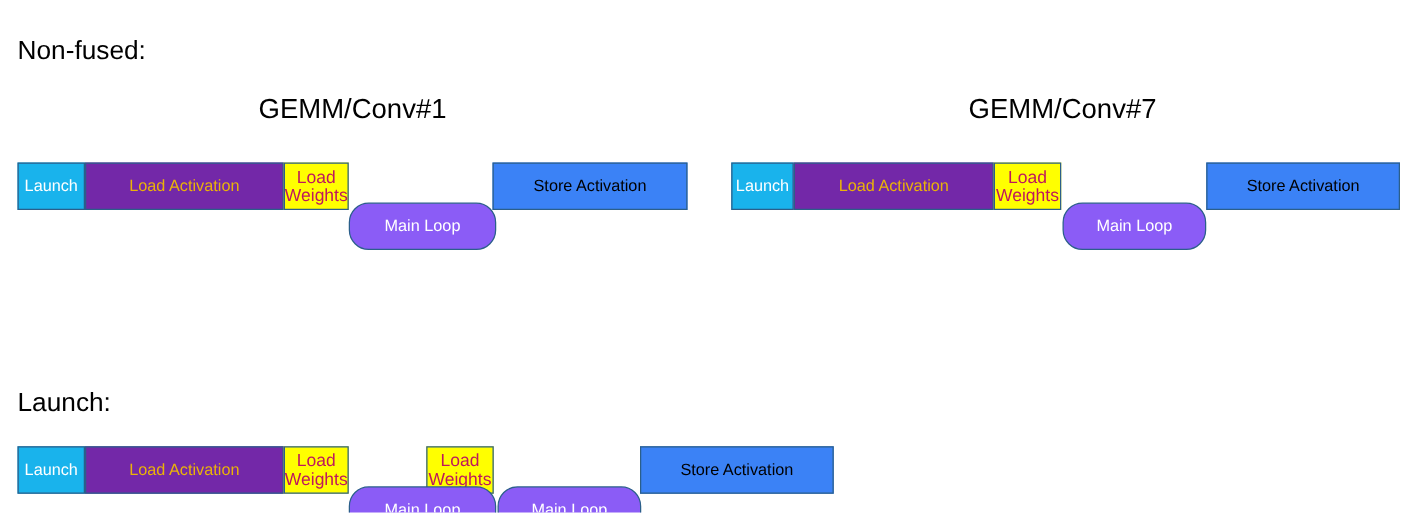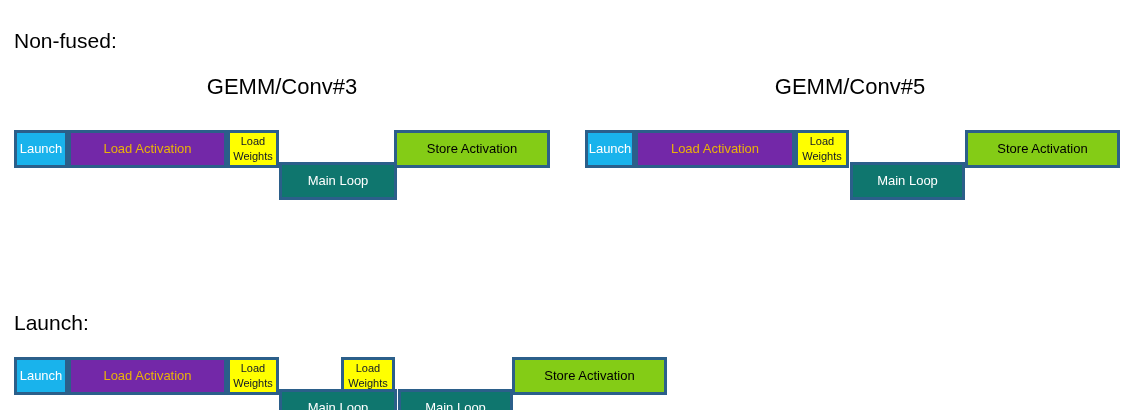--- a/index.html
+++ b/index.html
@@ -34,21 +34,21 @@
     position: absolute;
     font-size: 22px;
     line-height: 22px;
     color: #000000;
     white-space: nowrap;
     text-align: center;
   }
   .bar {
     position: absolute;
     box-sizing: border-box;
-    border: 3px solid #0369a1;
+    border: 1px solid #0369a1;
     display: flex;
     align-items: center;
     justify-content: center;
     text-align: center;
     font-size: 13px;
     line-height: 14px;
     white-space: pre-line;
     overflow: hidden;
   }
   .bar-launch {
@@ -56,46 +56,47 @@
     color: #ffffff;
     border-color: #2b5f8a;
   }
   .bar-load-act {
     background: #7328a8;
     color: #eab308;
     border-color: #2b5f8a;
   }
   .bar-load-weights {
     background: #ffff00;
-    color: #0f172a;
+    color: #be185d;
     border-color: #2b5f8a;
-    font-size: 11px;
+    font-size: 14px;
     line-height: 15px;
   }
   .bar-main-loop {
-    background: #0f766e;
+    background: #8b5cf6;
     color: #ffffff;
     border-color: #2b5f8a;
+    border-radius: 16px;
   }
   .bar-store-act {
-    background: #84cc16;
+    background: #3b82f6;
     color: #000000;
     border-color: #2b5f8a;
   }
 </style>
 </head>
 <body>
 
 <div id="canvas">
 
   <div class="section-label" style="left:14px; top:14px;">Non-fused:</div>
 
-  <div class="kernel-title" style="left:203px; top:60px; width:158px;">GEMM/Conv#3</div>
+  <div class="kernel-title" style="left:203px; top:60px; width:158px;">GEMM/Conv#1</div>
 
-  <div class="kernel-title" style="left:770px; top:60px; width:160px;">GEMM/Conv#5</div>
+  <div class="kernel-title" style="left:770px; top:60px; width:160px;">GEMM/Conv#7</div>
 
   <div class="bar bar-launch" style="left:14px;  top:114px; width:54px;  height:38px;">Launch</div>
   <div class="bar bar-load-act" style="left:68px;  top:114px; width:159px; height:38px;">Load Activation</div>
   <div class="bar bar-load-weights" style="left:227px; top:114px; width:52px;  height:38px;">Load
 Weights</div>
   <div class="bar bar-main-loop" style="left:279px; top:146px; width:118px; height:38px;">Main Loop</div>
   <div class="bar bar-store-act" style="left:394px; top:114px; width:156px; height:38px;">Store Activation</div>
 
   <div class="bar bar-launch" style="left:585px; top:114px; width:50px;  height:38px;">Launch</div>
   <div class="bar bar-load-act" style="left:635px; top:114px; width:160px; height:38px;">Load Activation</div>

